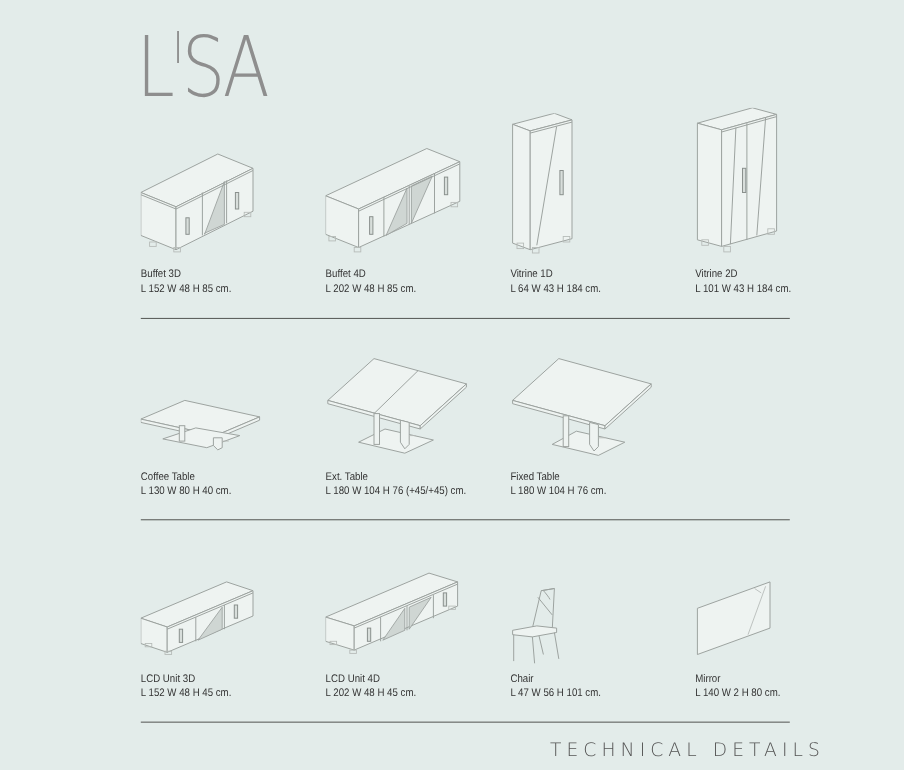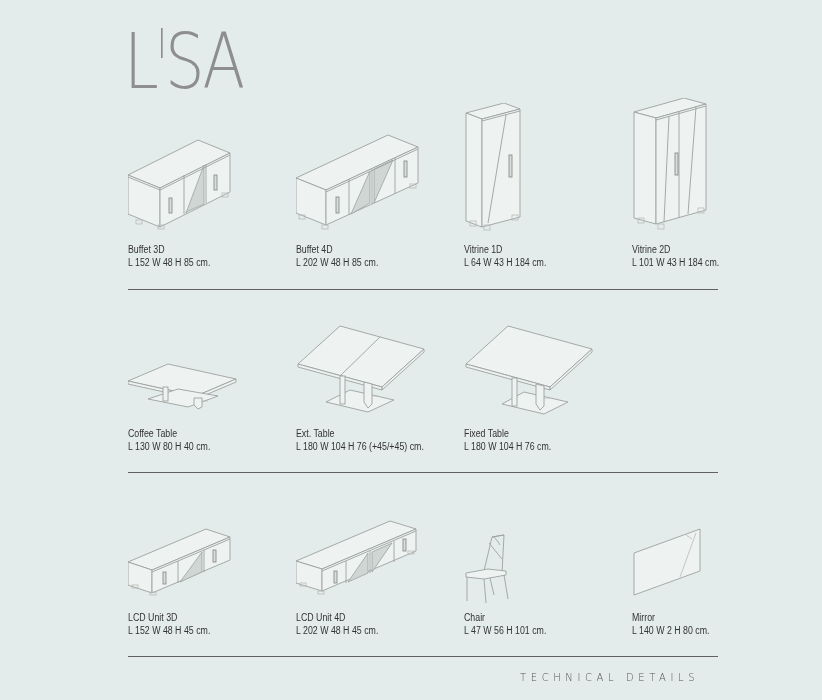--- a/index.html
+++ b/index.html
@@ -37,23 +37,23 @@
     transform: scaleX(0.88);
     transform-origin: left top;
   }
   .label .name { display: block; }
   .label .dims { display: block; }
   .divider {
     position: absolute; left: 128px; width: 590px; height: 1px;
     background: #5f625f;
   }
   .footer {
-    position: absolute; left: 520px; top: 672px;
+    position: absolute; left: 500px; top: 672px;
     font-family: "DejaVu Sans", sans-serif;
-    font-size: 10px;
+    font-size: 17px;
     letter-spacing: 4.6px;
     color: #555;
     font-weight: 300;
   }
   svg .ln { fill: none; stroke: #9ca29f; stroke-width: 0.9; }
   svg .ln2 { fill: none; stroke: #b6bbb8; stroke-width: 0.8; }
   svg .face { fill: #eef3f1; stroke: #9ca29f; stroke-width: 0.9; }
   svg .glass { fill: #cfd6d3; stroke: #9ca29f; stroke-width: 0.8; }
   svg .handle { fill: #d8dedb; stroke: #8a908d; stroke-width: 0.9; }
 </style>

